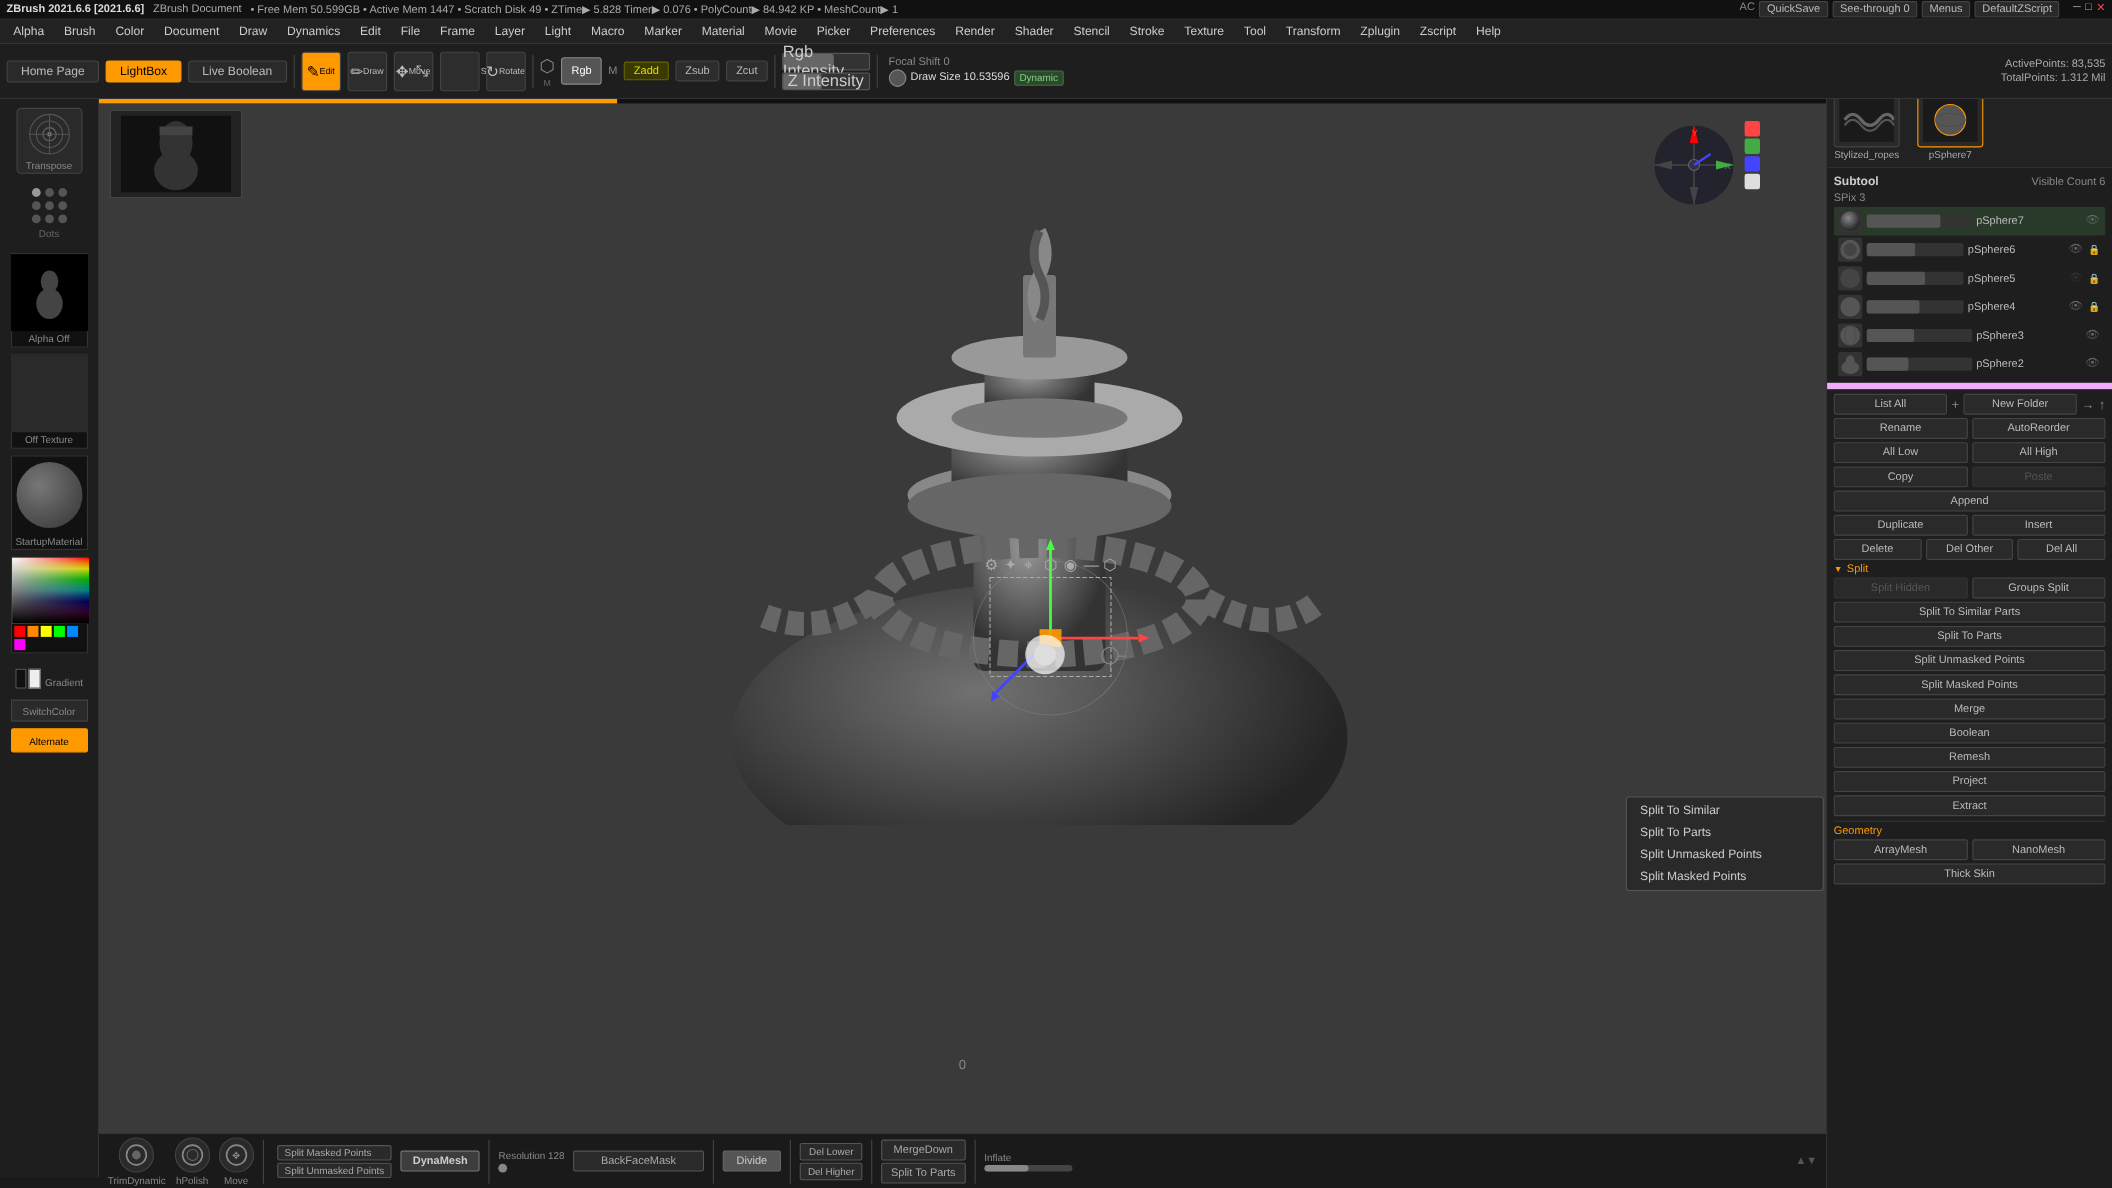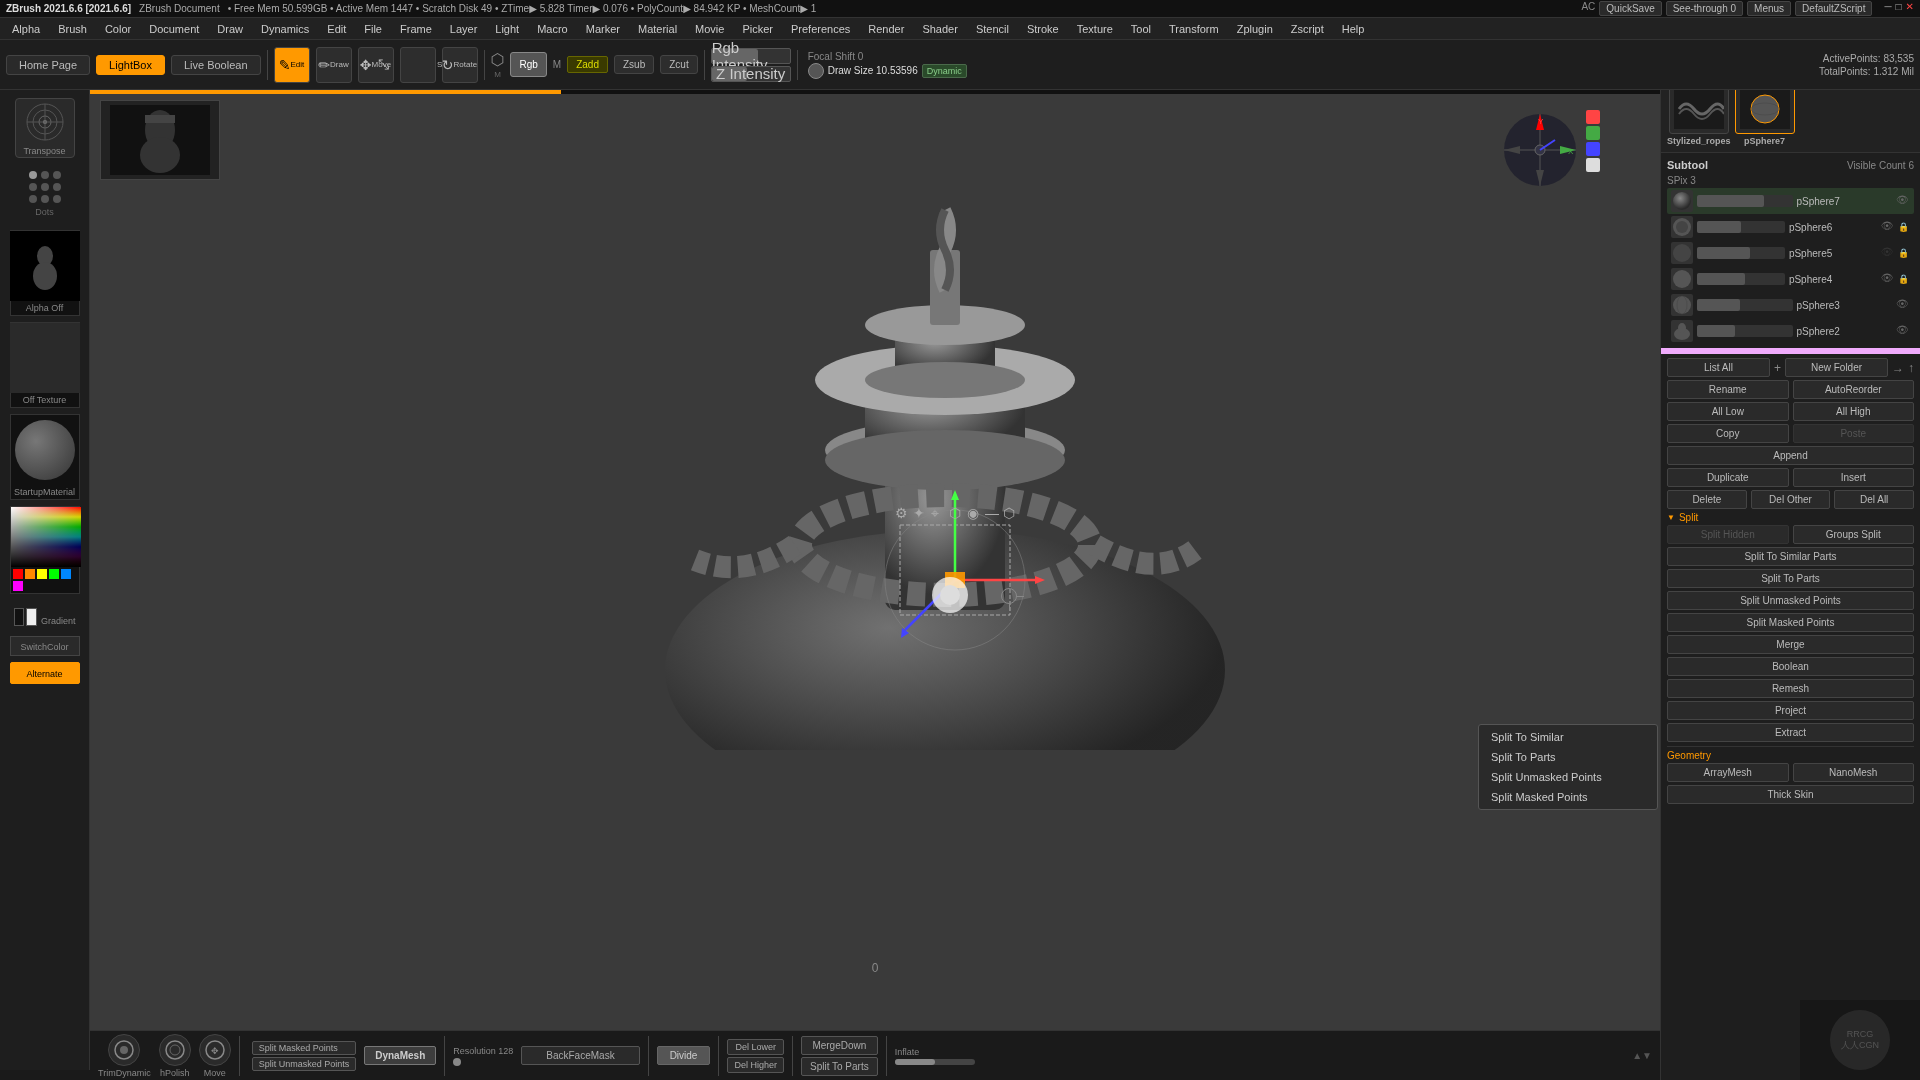--- a/index.html
+++ b/index.html
@@ -1260,21 +1260,21 @@
           <svg width="50" height="40" viewBox="0 0 50 40">
             <rect width="50" height="40" fill="#1a1a1a"></rect>
             <ellipse cx="25" cy="12" rx="14" ry="5" fill="#555"></ellipse>
             <rect x="11" y="12" width="28" height="18" fill="#444"></rect>
             <ellipse cx="25" cy="30" rx="14" ry="5" fill="#333"></ellipse>
           </svg>
         </div>
         <span class="brush-number">13</span>
         <span class="brush-name">Cylinder3D</span>
       </div>
-      <div style="grid-column:1/-1;display:flex;gap:4px;font-weight:bold;">
+      <div style="grid-column:1/-1;display:flex;gap:16px;">
         <div class="brush-item">
           <div class="brush-thumb">
             <svg width="50" height="40" viewBox="0 0 50 40">
               <rect width="50" height="40" fill="#1a1a1a"></rect>
               <path d="M5,20 Q12,10 20,20 Q28,30 36,20 Q44,10 50,20" fill="none" stroke="#666" stroke-width="3"></path>
               <path d="M5,25 Q12,15 20,25 Q28,35 36,25 Q44,15 50,25" fill="none" stroke="#555" stroke-width="2"></path>
             </svg>
           </div>
           <span class="brush-name">Stylized_ropes</span>
         </div>
@@ -1475,25 +1475,20 @@
     </div>
     <div class="op-row">
       <button class="op-btn">ArrayMesh</button>
       <button class="op-btn">NanoMesh</button>
     </div>
     <div class="op-row">
       <button class="op-btn">Thick Skin</button>
     </div>
   </div>
 
-  <div style="position:absolute;bottom:0;right:0;width:120px;height:80px;background:#111;display:flex;align-items:center;justify-content:center;opacity:0.5;">
-    <div style="width:60px;height:60px;border-radius:50%;background:#333;display:flex;align-items:center;justify-content:center;">
-      <span style="font-size:9px;color:#888;text-align:center;line-height:1.2;">RRCG<br>人人CGN</span>
-    </div>
-  </div>
 </div>
 
 <div id="split-ctx" style="position:absolute;right:262px;bottom:270px;">
   <div class="ctx-item">Split To Similar</div>
   <div class="ctx-item">Split To Parts</div>
   <div class="ctx-item">Split Unmasked Points</div>
   <div class="ctx-item">Split Masked Points</div>
 </div>
 
 </body></html>

